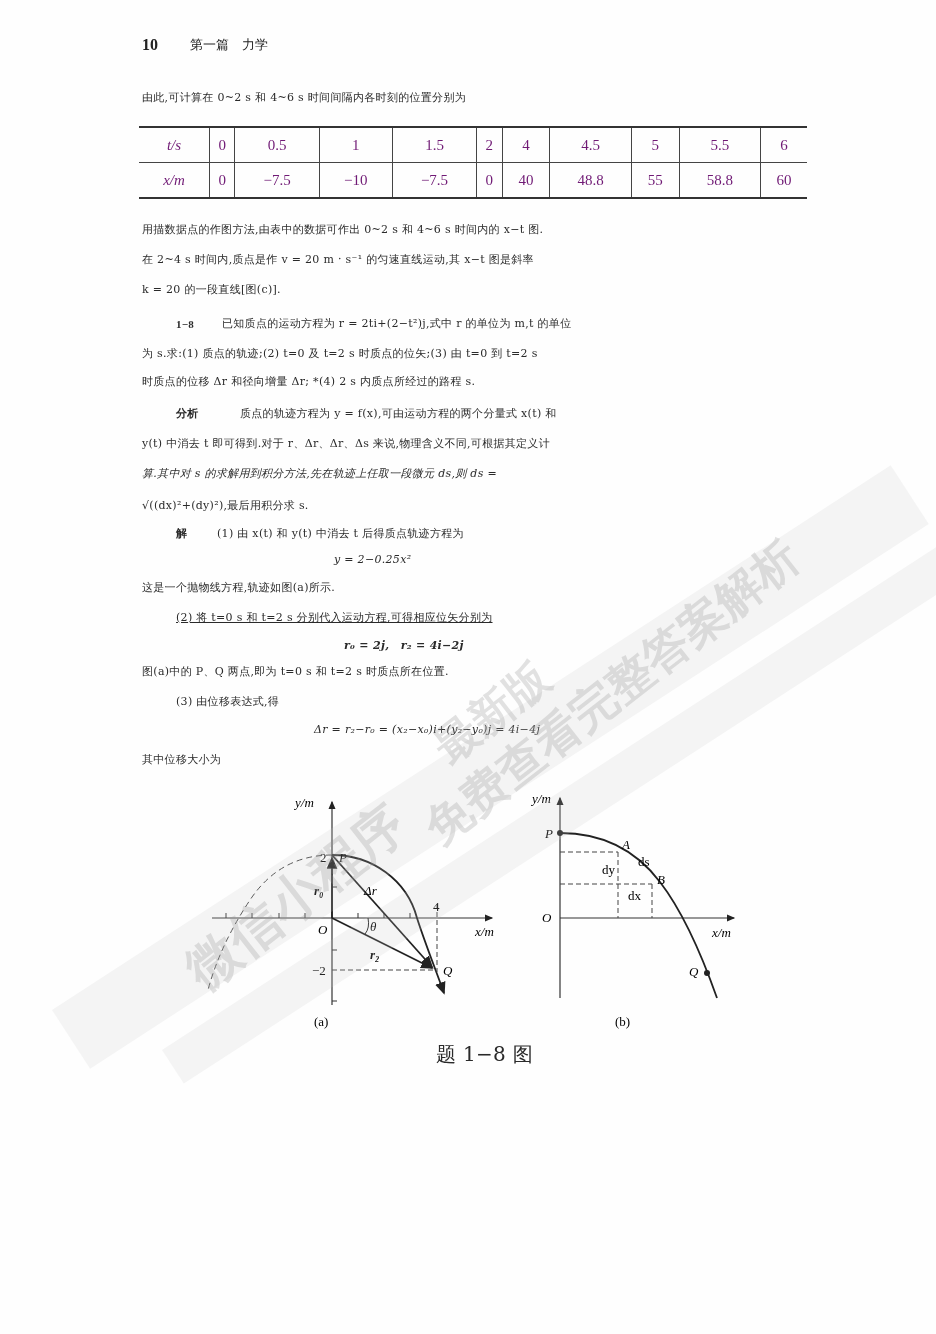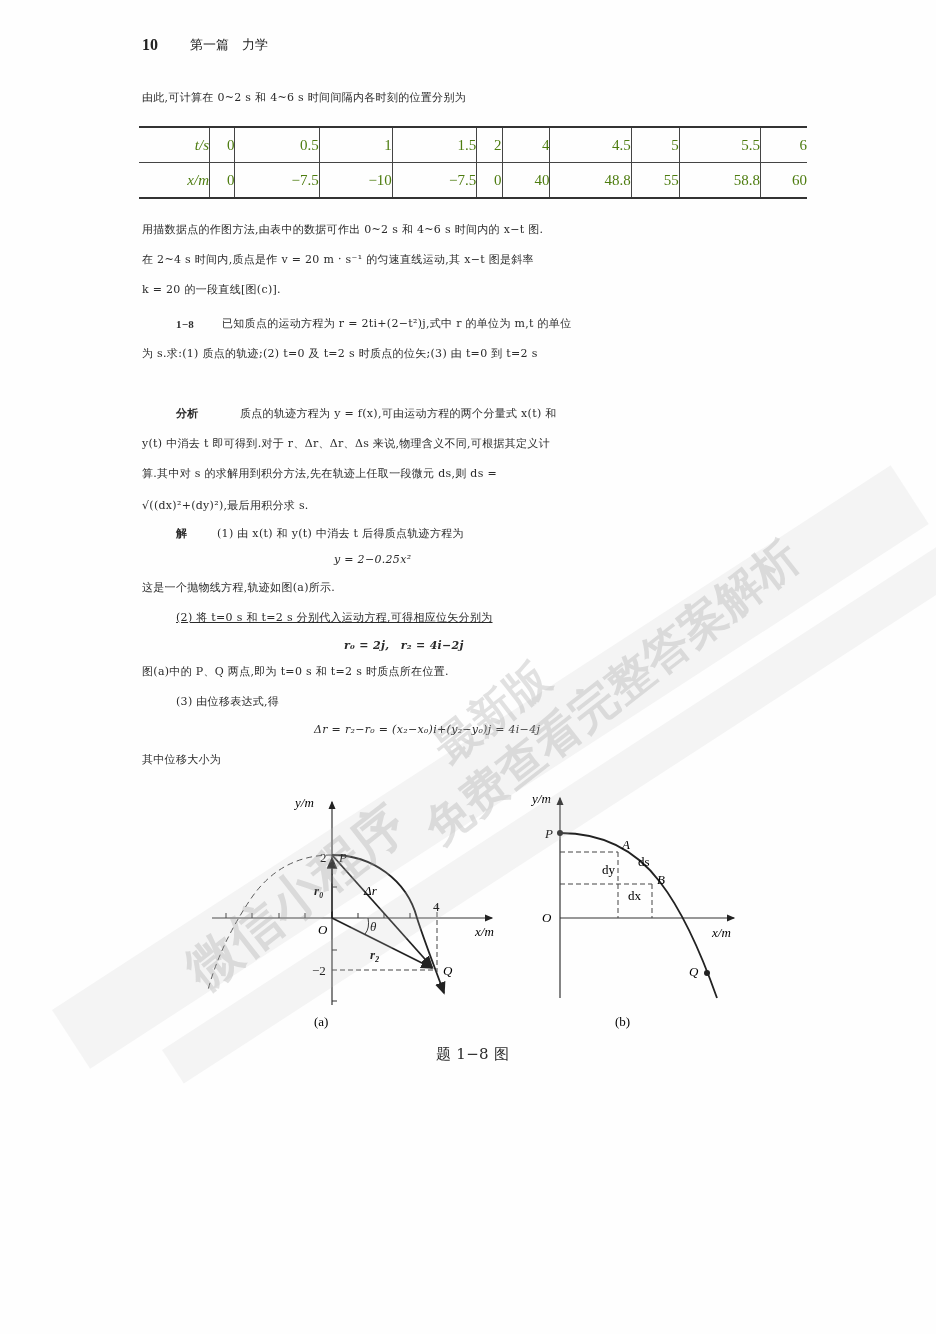--- a/index.html
+++ b/index.html
@@ -6,21 +6,21 @@
   body { width:936px; height:1334px; background:#fefefe; position:relative; overflow:hidden;
          font-family:"DejaVu Serif","Liberation Serif",serif; color:#222; }
   .page { position:absolute; left:12px; top:0; width:936px; height:1100px; }
   .line { position:absolute; font-size:11px; line-height:20px; white-space:nowrap; color:#2a2a2a; letter-spacing:0.3px; }
   .hdr-num { position:absolute; left:130px; top:36px; font-weight:bold; font-size:16px; font-family:"Liberation Serif",serif; }
   .hdr-title { position:absolute; left:178px; top:36px; font-size:13px; }
   .bold { font-weight:bold; }
   .it { font-style:italic; }
   table.data { position:absolute; left:127px; top:126px; width:668px; border-collapse:collapse;
                border-top:2px solid #333; border-bottom:2px solid #333; font-family:"Liberation Serif",serif; font-size:15px; }
-  table.data td { border-left:1px solid #444; text-align:right; height:34px; padding:0; color:#4d7c0f; }
+  table.data td { border-left:1px solid #444; text-align:center; height:34px; padding:0; color:#701a75; }
   table.data tr:first-child td { border-bottom:1px solid #444; }
   table.data td:first-child { border-left:none; width:70px; font-style:italic; }
   .watermark { position:absolute; pointer-events:none; color:rgba(150,150,150,0.28); font-weight:bold;
                font-family:"DejaVu Sans",sans-serif; transform-origin:left top; white-space:nowrap; }
   .band { position:absolute; pointer-events:none; background:rgba(200,200,200,0.18); transform-origin:left top; }
   svg text { font-family:"Liberation Serif",serif; }
 </style>
 </head>
 <body>
 
@@ -62,25 +62,26 @@
   </tbody>
     </table>
 
   <div class="line" style="left:130px;top:220px;">用描数据点的作图方法,由表中的数据可作出 0~2 s 和 4~6 s 时间内的 x−t 图.</div>
   <div class="line" style="left:130px;top:250px;">在 2~4 s 时间内,质点是作 v = 20 m · s⁻¹ 的匀速直线运动,其 x−t 图是斜率</div>
   <div class="line" style="left:130px;top:280px;">k = 20 的一段直线[图(c)].</div>
 
   <div class="line bold" style="left:164px;top:314px;font-family:'Liberation Serif',serif;">1−8</div>
   <div class="line" style="left:210px;top:314px;">已知质点的运动方程为 r = 2ti+(2−t²)j,式中 r 的单位为 m,t 的单位</div>
   <div class="line" style="left:130px;top:344px;">为 s.求:(1) 质点的轨迹;(2) t=0 及 t=2 s 时质点的位矢;(3) 由 t=0 到 t=2 s</div>
+  <div class="line" style="left:130px;top:372px;">时质点的位移 Δr 和径向增量 Δr; *(4) 2 s 内质点所经过的路程 s.</div>
 
   <div class="line bold" style="left:164px;top:404px;">分析</div>
   <div class="line" style="left:228px;top:404px;">质点的轨迹方程为 y = f(x),可由运动方程的两个分量式 x(t) 和</div>
   <div class="line" style="left:130px;top:434px;">y(t) 中消去 t 即可得到.对于 r、Δr、Δr、Δs 来说,物理含义不同,可根据其定义计</div>
-  <div class="line" style="left:130px;top:464px;">算.其中对 s 的求解用到积分方法,先在轨迹上任取一段微元 ds,则 ds =</div>
+  <div class="line" style="left:130px;top:464px;font-style:italic;">算.其中对 s 的求解用到积分方法,先在轨迹上任取一段微元 ds,则 ds =</div>
   <div class="line" style="left:130px;top:496px;">√((dx)²+(dy)²),最后用积分求 s.</div>
 
   <div class="line bold" style="left:164px;top:524px;">解</div>
   <div class="line" style="left:205px;top:524px;">(1) 由 x(t) 和 y(t) 中消去 t 后得质点轨迹方程为</div>
   <div class="line it" style="left:322px;top:550px;text-align:right;">y = 2−0.25x²</div>
   <div class="line" style="left:130px;top:578px;">这是一个抛物线方程,轨迹如图(a)所示.</div>
   <div class="line" style="left:164px;top:608px;text-decoration:underline;">(2) 将 t=0 s 和 t=2 s 分别代入运动方程,可得相应位矢分别为</div>
   <div class="line bold it" style="left:332px;top:636px;text-align:center;">r₀ = 2j,　r₂ = 4i−2j</div>
   <div class="line" style="left:130px;top:662px;">图(a)中的 P、Q 两点,即为 t=0 s 和 t=2 s 时质点所在位置.</div>
   <div class="line" style="left:164px;top:692px;">(3) 由位移表达式,得</div>
@@ -161,21 +162,21 @@
     <text x="533" y="838" font-size="13" font-style="italic">P</text>
     <text x="610" y="849" font-size="13" font-style="italic">A</text>
     <text x="645" y="884" font-size="13" font-style="italic">B</text>
     <text x="677" y="976" font-size="13" font-style="italic">Q</text>
     <text x="626" y="866" font-size="13">ds</text>
     <text x="590" y="874" font-size="13">dy</text>
     <text x="616" y="900" font-size="13">dx</text>
     <text x="603" y="1026" font-size="13">(b)</text>
   </svg>
 
-  <div class="line" style="left:424px;top:1044px;font-size:15px;">题 1−8 图</div>
+  <div class="line" style="left:424px;top:1044px;font-size:20px;">题 1−8 图</div>
 
   <div class="band" style="left:40px;top:1010px;width:1000px;height:70px;transform:rotate(-33deg);"></div>
   <div class="band" style="left:150px;top:1050px;width:1000px;height:40px;transform:rotate(-33deg);"></div>
   <div class="watermark" style="left:160px;top:950px;font-size:52px;transform:rotate(-38deg);">微信小程序</div>
   <div class="watermark" style="left:410px;top:730px;font-size:44px;transform:rotate(-38deg);">最新版</div>
   <div class="watermark" style="left:400px;top:810px;font-size:46px;transform:rotate(-38deg);">免费查看完整答案解析</div>
 
 </div>
 
 </body></html>

